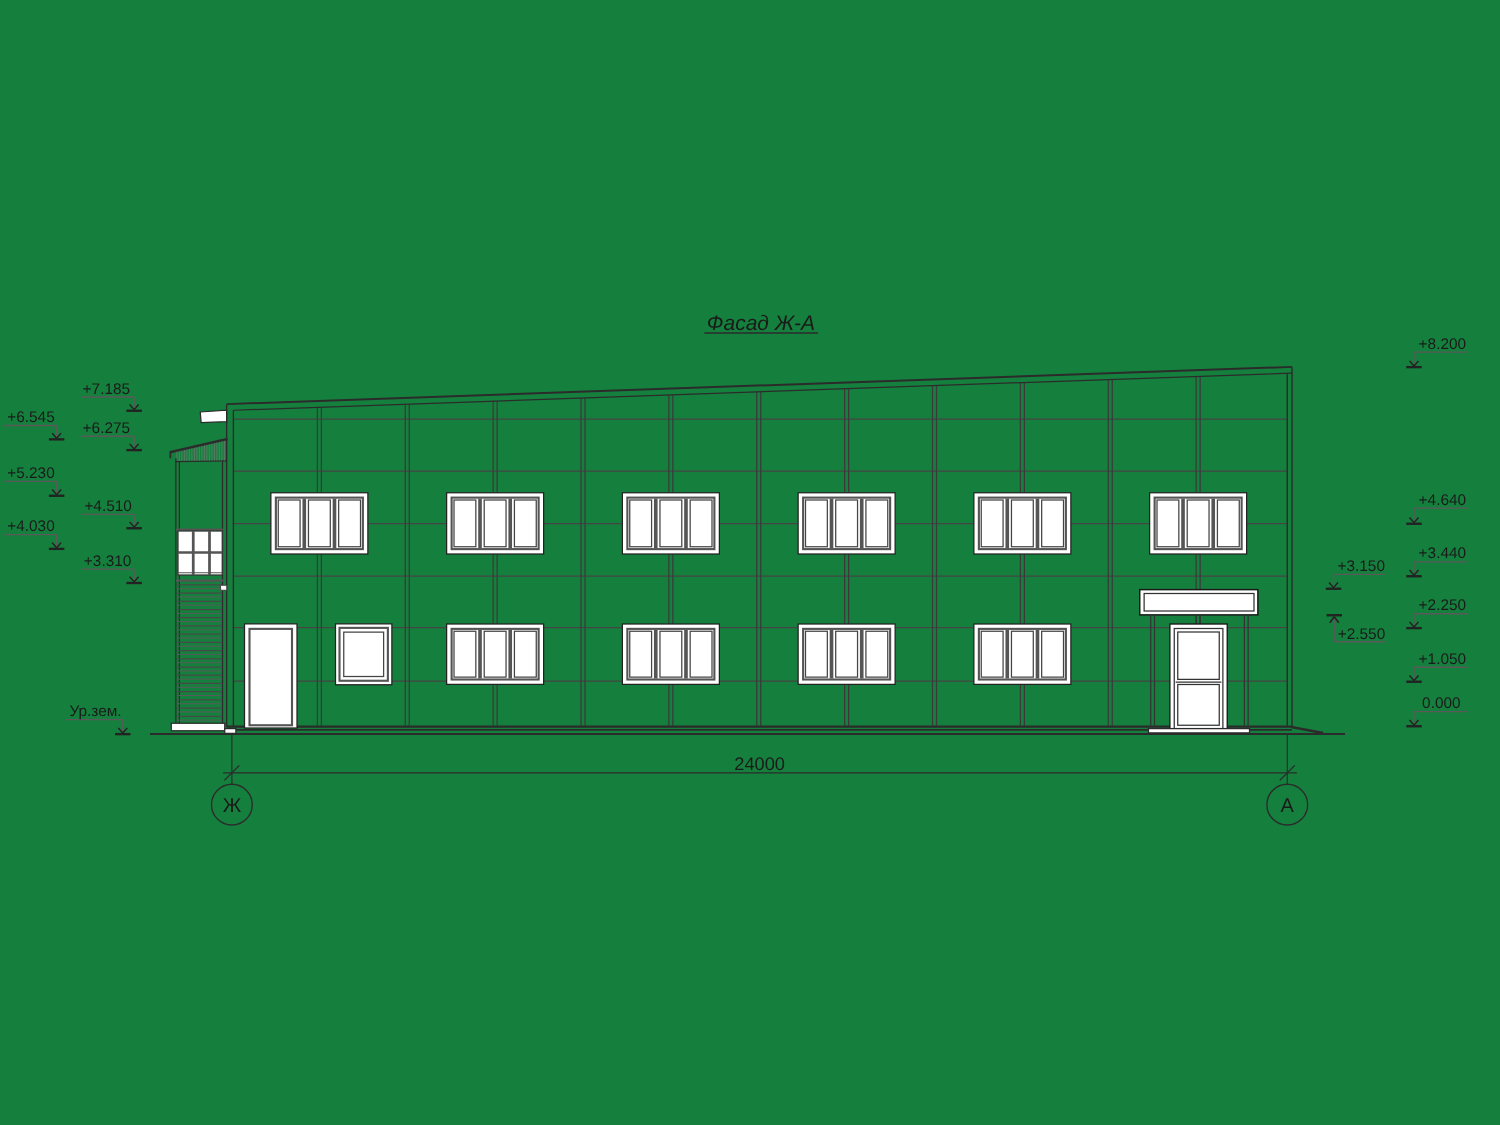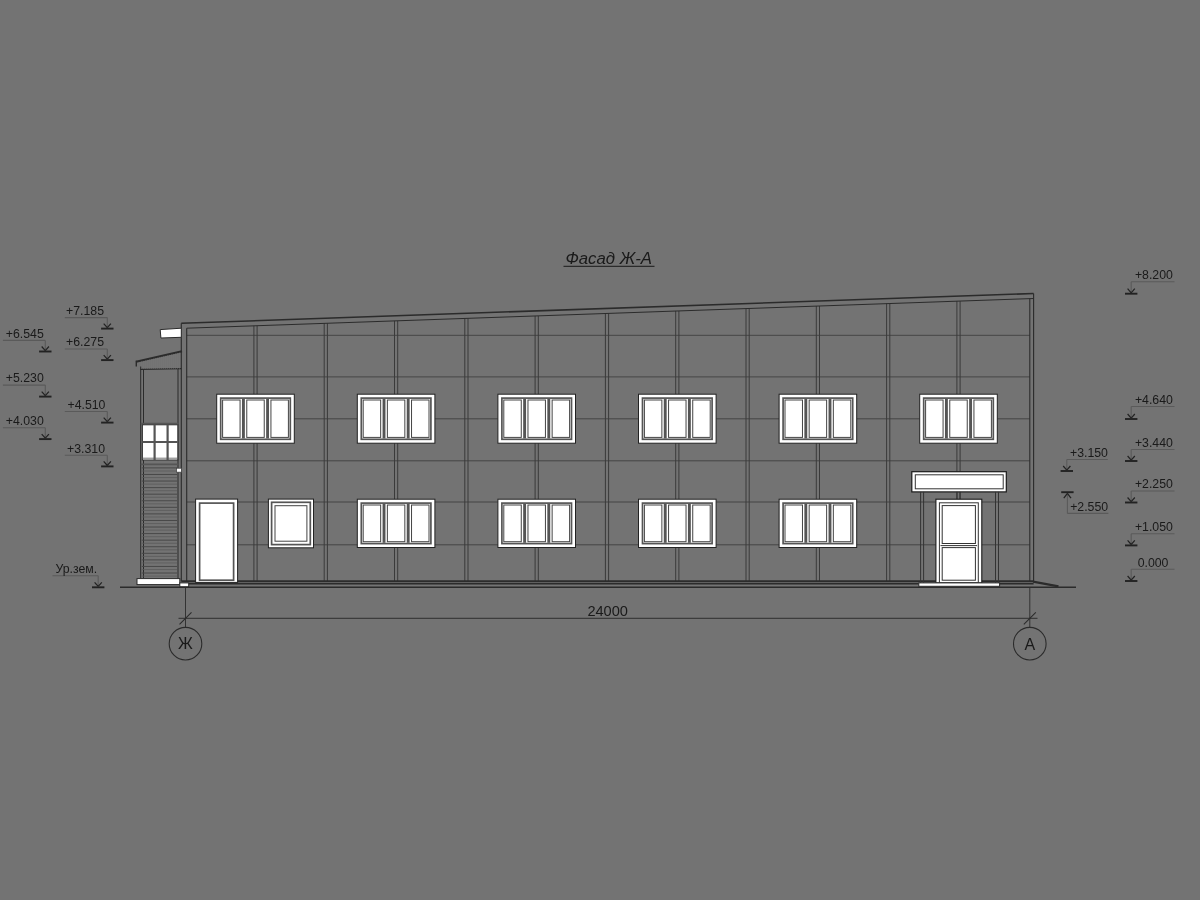--- a/index.html
+++ b/index.html
@@ -1,16 +1,16 @@
 <!DOCTYPE html>
 <html><head>
 <meta charset="utf-8">
 <style>
 html,body{margin:0;padding:0;background:#ffffff;}
-#page{position:relative;width:1200px;height:900px;background:#737373;overflow:hidden;}
+#page{position:relative;width:1200px;height:900px;background:#15803d;overflow:hidden;}
 svg{position:absolute;left:0;top:0;}
 text{font-family:"Liberation Sans",sans-serif;}
 </style>
 </head>
 <body>
 <div id="page">
 <svg width="1200" height="900" viewBox="0 0 1200 900">
 <line x1="186.7" y1="335.3" x2="1029.8" y2="335.3" stroke="#454545" stroke-width="1.0"></line>
 <line x1="186.7" y1="376.9" x2="1029.8" y2="376.9" stroke="#454545" stroke-width="1.0"></line>
 <line x1="186.7" y1="418.8" x2="1029.8" y2="418.8" stroke="#454545" stroke-width="1.0"></line>

